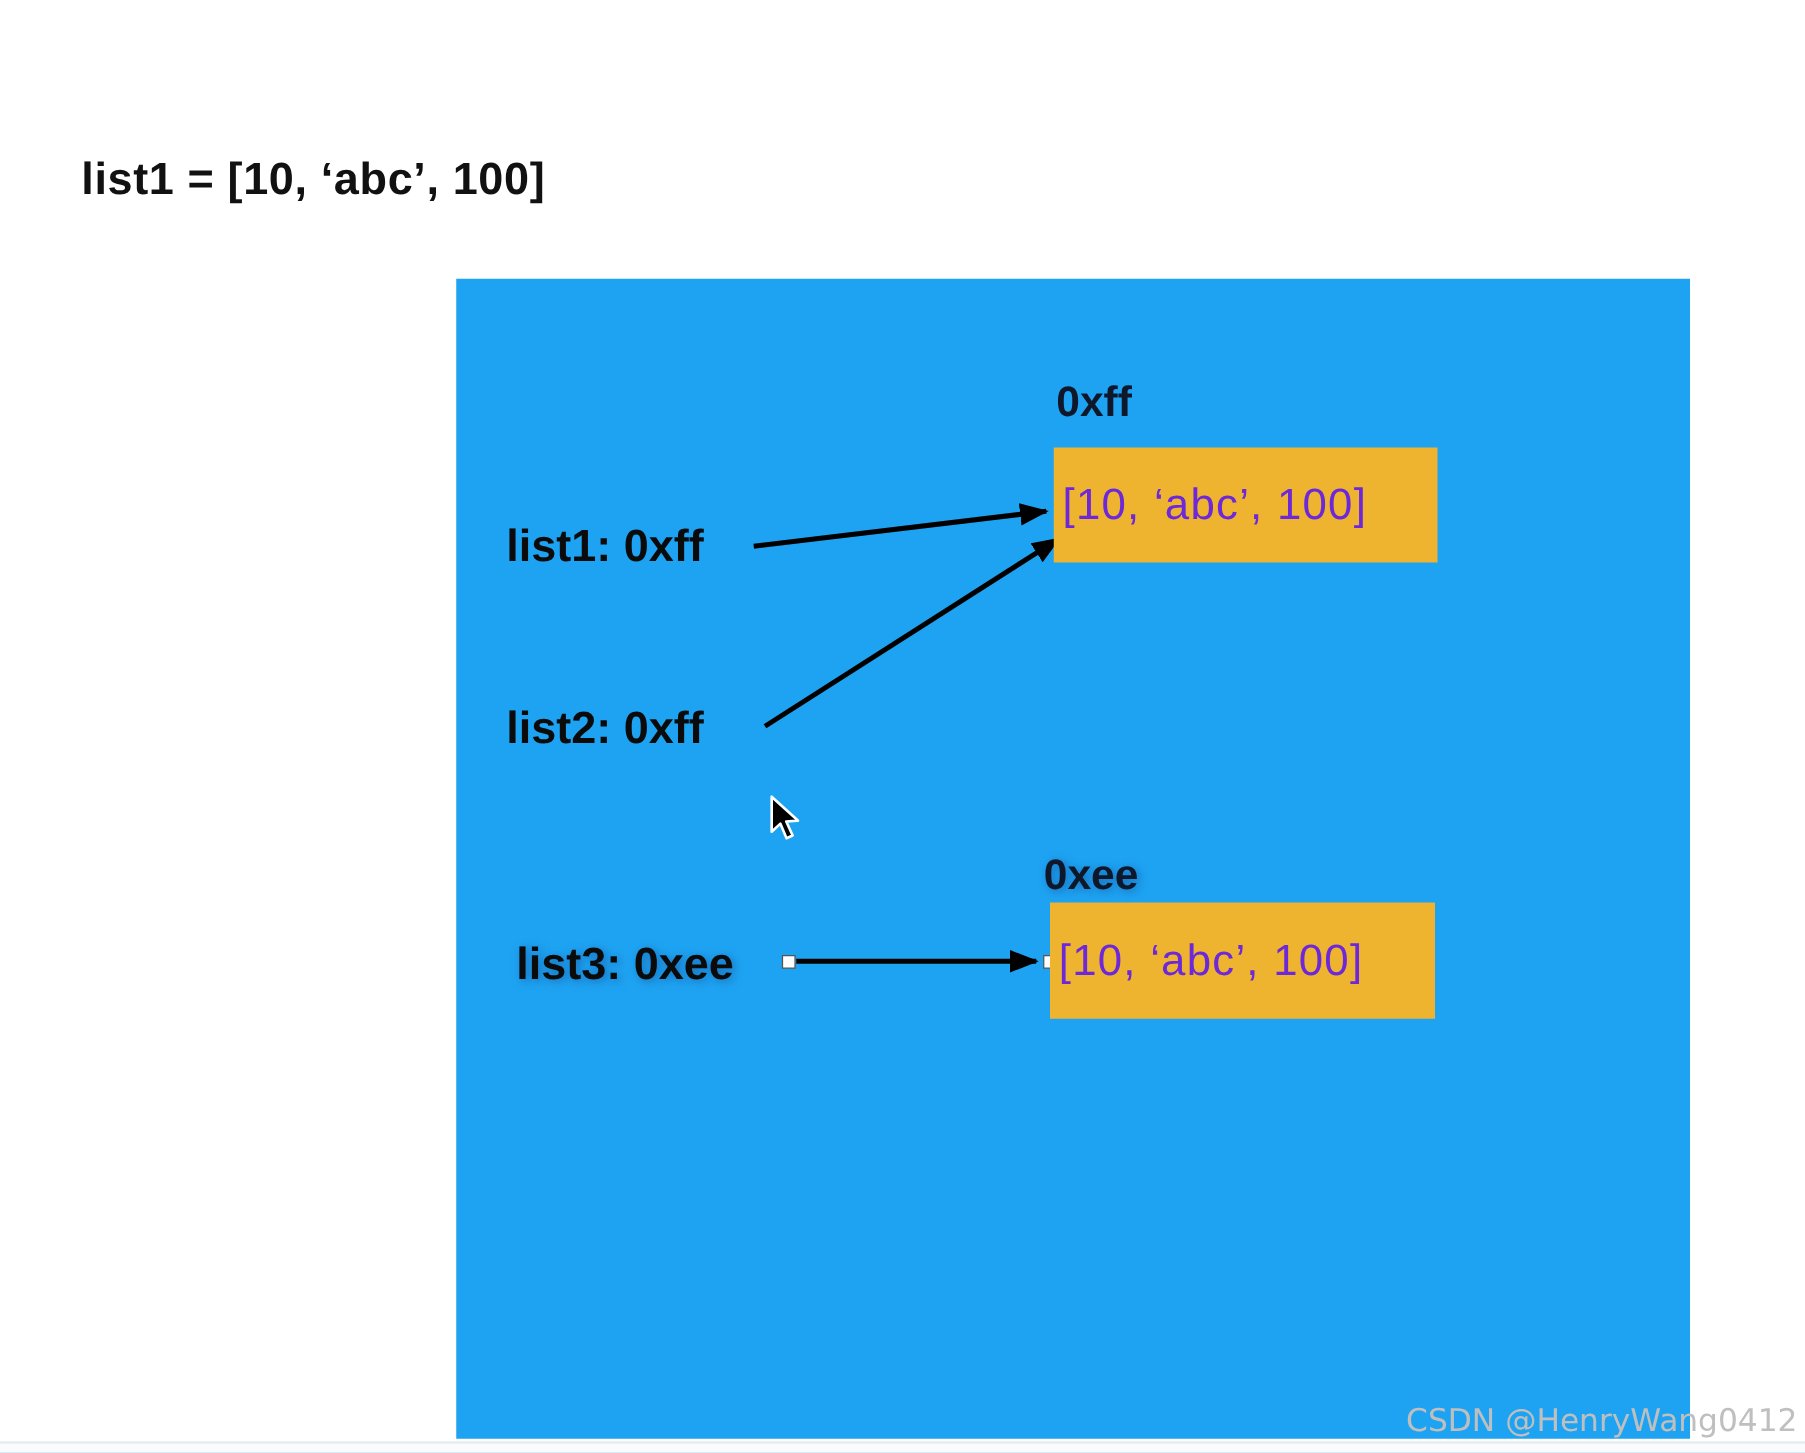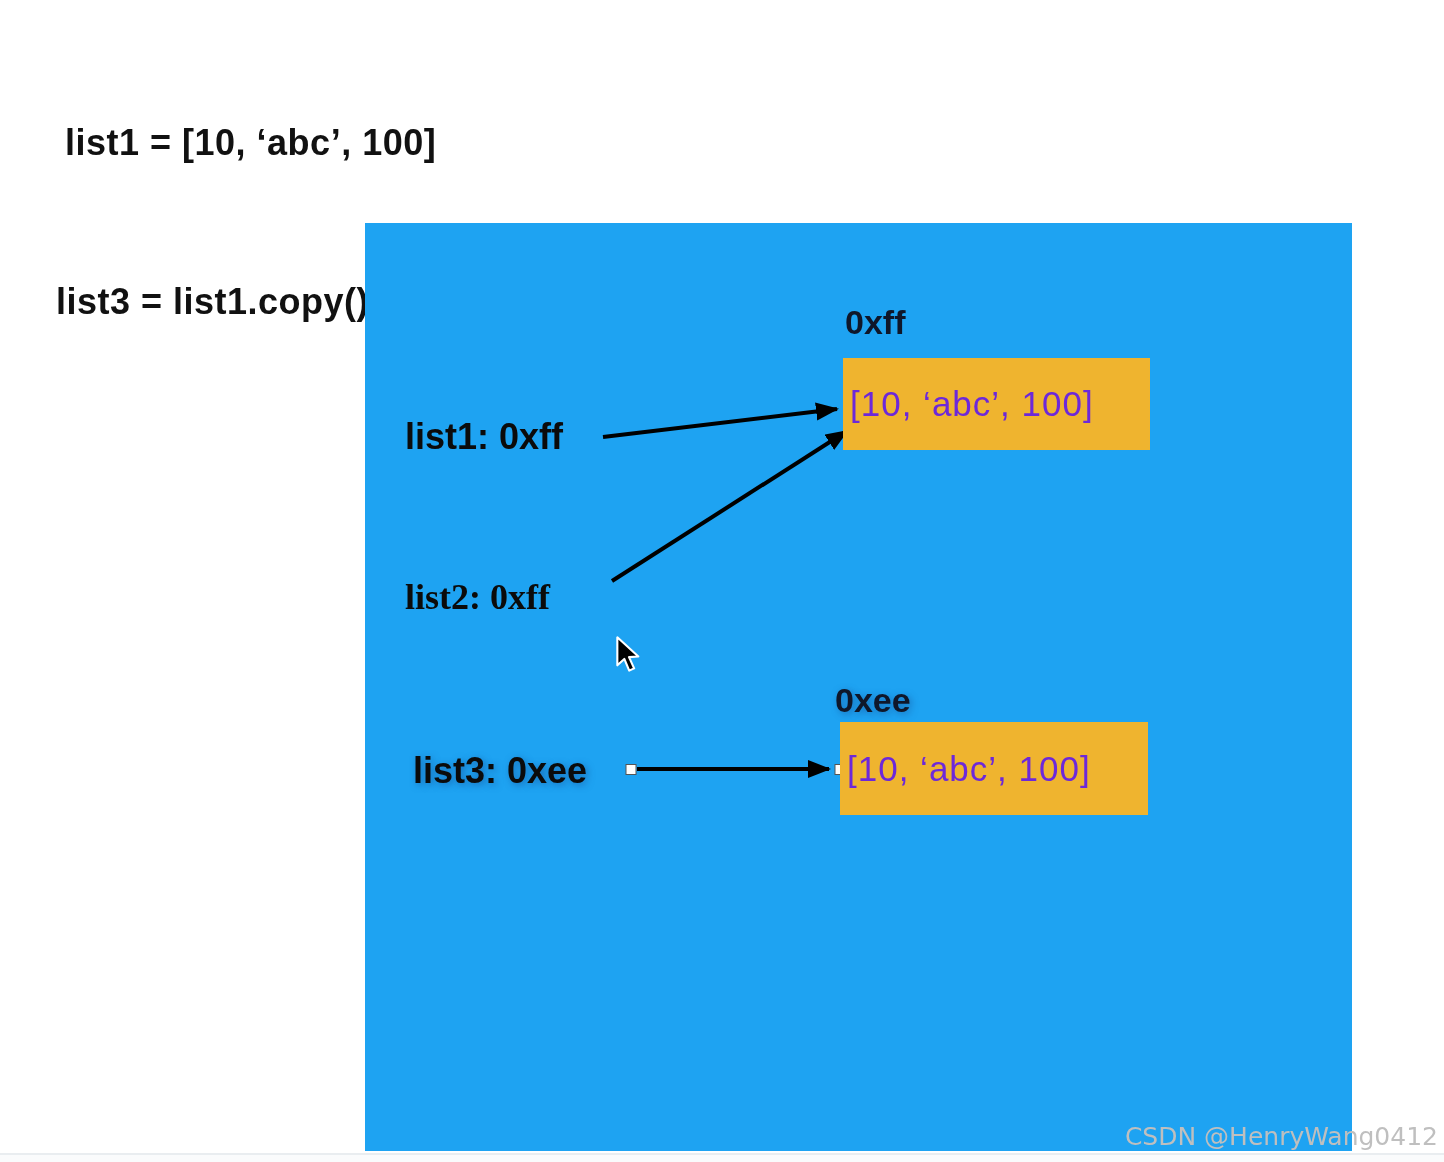--- a/index.html
+++ b/index.html
@@ -102,21 +102,20 @@
     box-sizing: border-box;
   }
 </style>
 </head>
 <body>
 
 <div class="page">
 
   <div class="code-block">
     <div class="code-line first">list1 = [10, ‘abc’, 100]</div>
-    <div class="code-line">list3 = list1.copy()</div>
   </div>
 
   <div class="memory-canvas">
 
     <svg class="arrows-layer" viewBox="0 0 987 928">
       <defs>
         <marker id="arrowhead" markerUnits="userSpaceOnUse" markerWidth="24" markerHeight="20" refX="21" refY="9" orient="auto">
           <path d="M0,0 L23,9 L0,18 Z" fill="#000000"></path>
         </marker>
       </defs>
@@ -126,21 +125,21 @@
       <rect x="261" y="541.5" width="10" height="10" fill="#ffffff" stroke="#555555" stroke-width="1"></rect>
       <rect x="470" y="541.5" width="10" height="10" fill="#ffffff" stroke="#555555" stroke-width="1"></rect>
     </svg>
 
     <div class="heap-address" style="left:480px; top:80px;">0xff</div>
     <div class="heap-box" style="left:478px; top:135px; width:307px; height:92px;">
       <span class="value">[10, ‘abc’, 100]</span>
     </div>
 
     <div class="pointer-label" style="left:40px; top:193px;text-align:right;">list1: 0xff</div>
-    <div class="pointer-label" style="left:40px; top:353px;font-family:Liberation Serif, serif;">list2: 0xff</div>
+    <div class="pointer-label" style="left:40px; top:338px;">list2: 0xff</div>
 
     <svg class="cursor-icon" viewBox="0 0 24 34">
       <path d="M2,1 L2,25 L8,19.5 L12.2,29.5 L16.4,27.6 L12,18 L20,17.4 Z" fill="#000000" stroke="#ffffff" stroke-width="1.8" stroke-linejoin="round"></path>
     </svg>
 
     <div class="heap-address ee" style="left:470px; top:458px;">0xee</div>
     <div class="heap-box" style="left:475px; top:499px; width:308px; height:93px;">
       <span class="value">[10, ‘abc’, 100]</span>
     </div>
 

